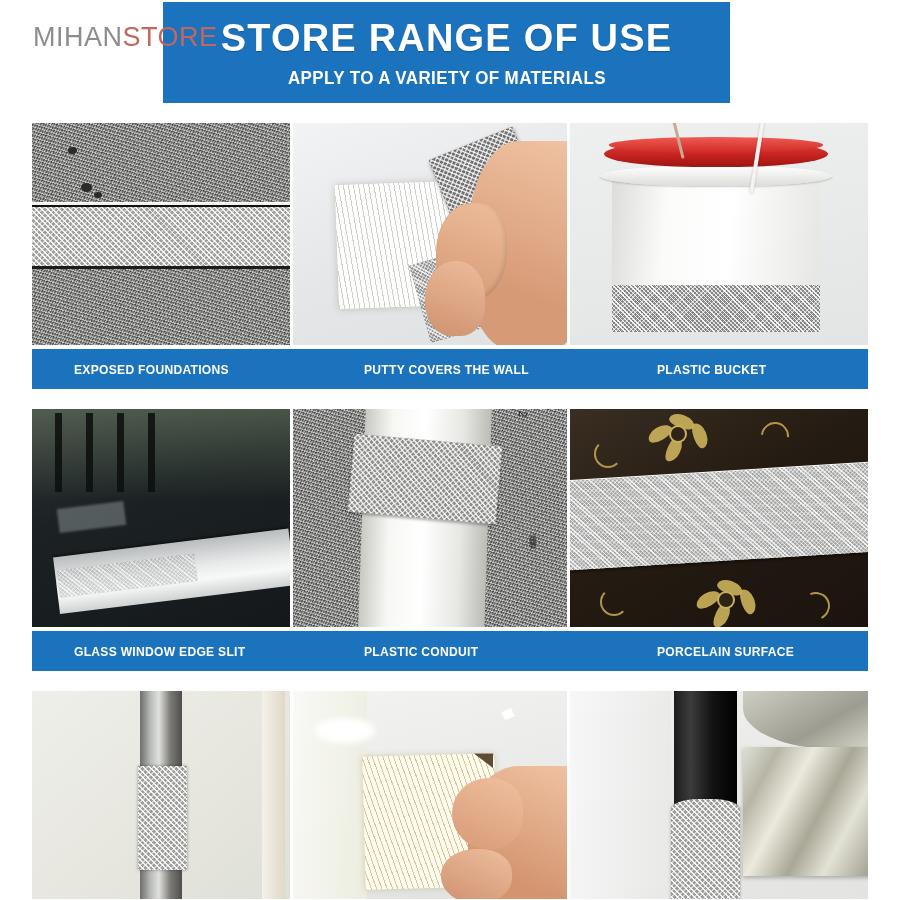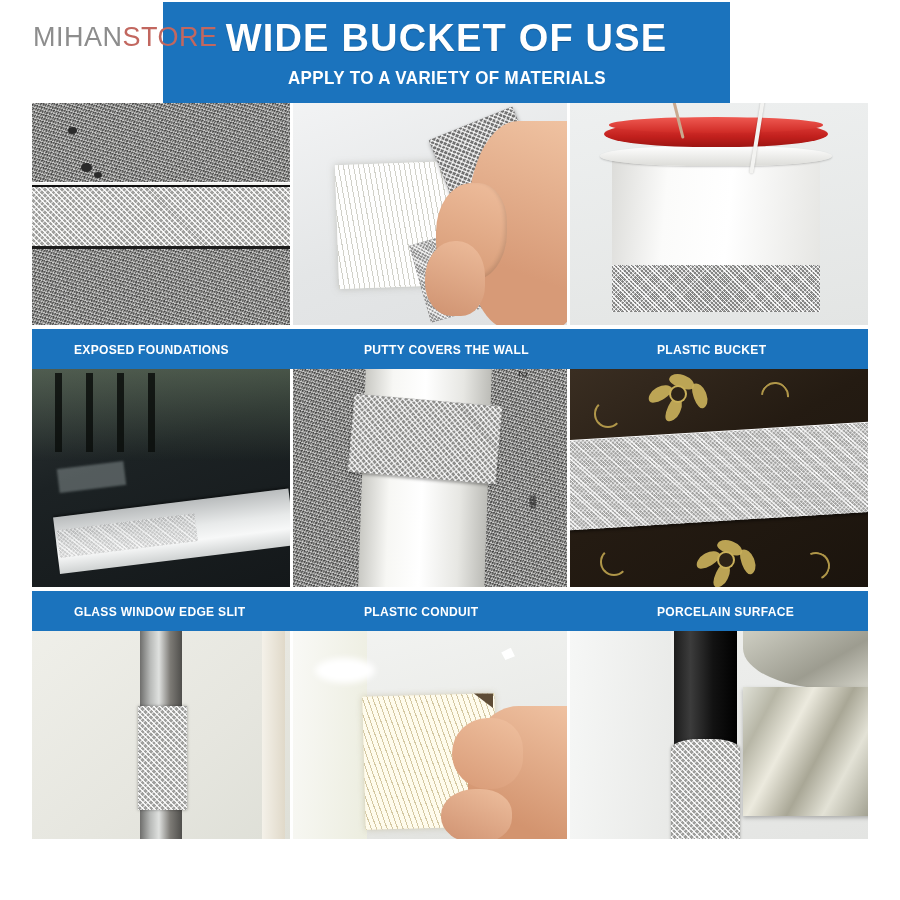--- a/index.html
+++ b/index.html
@@ -35,21 +35,21 @@
     font-family:"Liberation Sans", sans-serif;
   }
   .banner h2{
     margin:13px 0 0 0;color:#ffffff;font-weight:bold;
     font-size:17.5px;letter-spacing:.4px;line-height:1;
     transform:scaleX(.97);
   }
 
   
   .grid{position:absolute;left:32px;top:103px;width:836px;height:790px;}
-  .row{position:relative;width:100%;}
+  .row{position:relative;width:100%;margin-top:20px;}
   .r1{height:266px;}
   .r2{height:262px;}
   .r3{height:252px;}
   .cells{display:flex;width:100%;gap:3px;box-sizing:border-box;}
   .cell{position:relative;overflow:hidden;background:#e9e9e6;}
   .c1{width:258px;}
   .c2{width:274px;}
   .c3{width:298px;}
 
   .caption-bar{
@@ -236,21 +236,21 @@
 </head>
 <body>
 
 <div id="page">
 
   <div class="logo">
     <span class="a">MIHAN</span><span class="b">STORE</span>
   </div>
 
   <div class="banner">
-    <h1>WIDE BUCKET OF USE</h1>
+    <h1>STORE RANGE OF USE</h1>
     <h2>APPLY TO A VARIETY OF MATERIALS</h2>
   </div>
 
   <div class="grid">
 
     <div class="row r1">
       <div class="cells" style="height:222px;">
         <div class="cell c1">
           <div class="ph f-wall stucco">
             <div class="f-spot" style="left:14%;top:11%;width:9px;height:7px;"></div>

